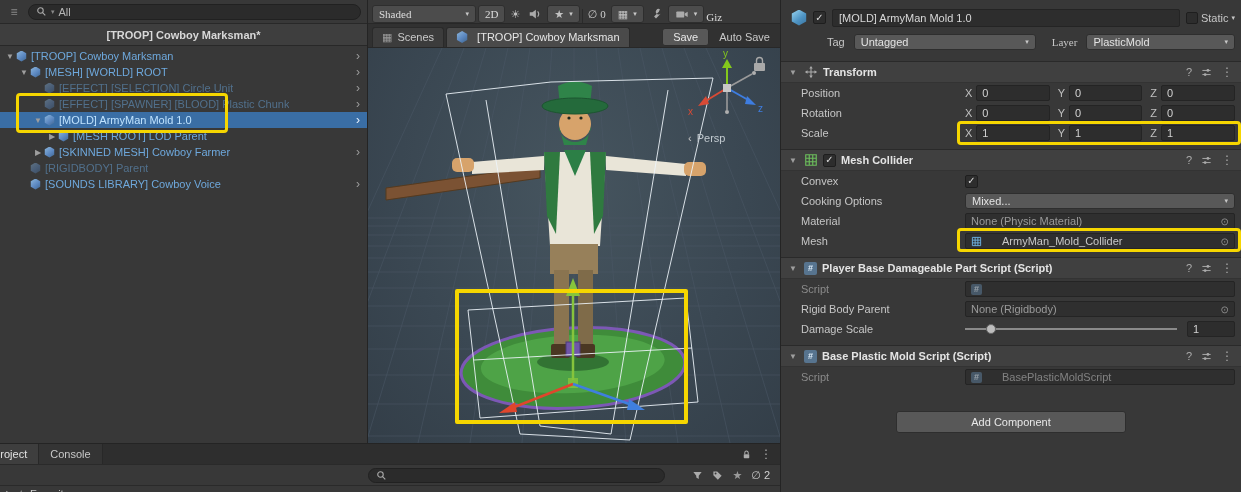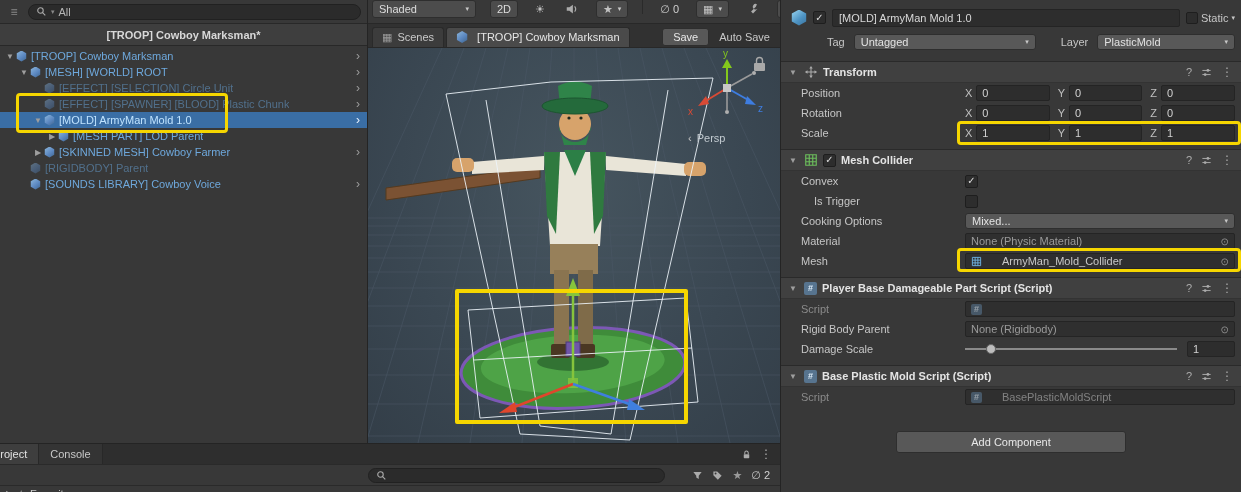--- a/index.html
+++ b/index.html
@@ -35,21 +35,21 @@
   .hrow.selected { background:var(--sel); }
   .hrow.selected .hlabel { color:#BFE3FF; }
   .hrow .chev { margin-left:auto; padding-right:7px; color:#9C9C9C; font-size:12px; }
   .hrow.selected .chev { color:#E8F2FF; }
   .d0 { padding-left:4px; } .d1 { padding-left:18px; } .d2 { padding-left:32px; } .d3 { padding-left:46px; }
   .hl-box { position:absolute; border:3px solid var(--yellow); border-radius:4px; pointer-events:none; z-index:5; }
   #hl-hierarchy { left:16px; top:93px; width:212px; height:40px; }
 
   
   #scene { position:absolute; left:368px; top:0; width:412px; height:443px; background:#383838; }
-  .s-toolbar { height:24px; display:flex; align-items:flex-start; gap:14px; padding:0 4px; border-bottom:1px solid var(--line); overflow:hidden; }
+  .s-toolbar { height:24px; display:flex; align-items:flex-end; gap:2px; padding:0 4px; border-bottom:1px solid var(--line); overflow:hidden;font-family:Liberation Serif, serif; }
   .tbtn { background:#4C4C4C; border:1px solid #2E2E2E; border-radius:3px; height:18px; display:flex; align-items:center; padding:0 6px; gap:5px; color:#DDD; flex:none; }
   .tbtn .dda, .dda { font-size:7px; color:#C8C8C8; }
   .tbtn.wide { width:104px; }
   .tico { height:18px; display:flex; align-items:center; padding:0 3px; gap:3px; flex:none; color:#CFCFCF; }
   .tsep { width:1px; height:14px; background:#2A2A2A; flex:none; }
   .giz-label { color:#DDD; flex:none; }
   .s-tabs { height:24px; background:#313131; display:flex; align-items:center; padding:2px 4px 0 4px; gap:2px; border-bottom:1px solid var(--line); }
   .stab { height:20px; background:#3C3C3C; border:1px solid #2A2A2A; border-bottom:none; border-radius:3px 3px 0 0; display:flex; align-items:center; gap:5px; padding:0 9px; color:#C9C9C9; }
   .stab.active { background:#4A4A4A; color:#E6E6E6; }
   .btn { background:var(--btn); border:1px solid #2E2E2E; border-radius:3px; color:#E8E8E8; display:flex; align-items:center; justify-content:center; }
@@ -85,21 +85,21 @@
   .cb .check { font-size:10px; color:#DCDCDC; line-height:1; }
   .name-field { flex:1; height:18px; background:var(--field); border:1px solid #242424; border-radius:2px; display:flex; align-items:center; padding:0 6px; color:#D8D8D8; }
   .static-group { display:flex; align-items:center; gap:3px; flex:none; }
   .i-row2, .i-row3 { display:flex; align-items:center; padding:4px 6px 0 10px; height:24px; }
   .ilabel { color:#C6C6C6; }
   .dd { background:var(--btn); border:1px solid #2E2E2E; border-radius:3px; height:16px; display:flex; align-items:center; padding:0 6px; color:#E2E2E2; gap:4px; }
   .dd .txt { flex:1; white-space:nowrap; overflow:hidden; }
   .dd-tag { width:182px; margin-left:9px; }
   .dd-layer { flex:1; margin-left:9px; }
   .tag-lab { margin-left:36px; }
-  .layer-lab { margin-left:25px; }
+  .layer-lab { margin-left:16px;font-family:Liberation Serif, serif; }
   .seg { display:flex; width:225px; margin-left:18px; }
   .seg .btn { flex:1; height:17px; border-radius:0; }
   .seg .btn:first-child { border-radius:3px 0 0 3px; }
   .seg .btn:last-child { border-radius:0 3px 3px 0; border-left:none; }
   .i-head { padding-bottom:9px; }
   .comp-header { height:22px; display:flex; align-items:center; gap:5px; padding:0 6px 0 6px; background:#404040; border-top:1px solid #2A2A2A; border-bottom:1px solid #333; }
   .comp-header .fold { width:12px; font-size:8px; color:#9E9E9E; text-align:center; }
   .comp-title { font-weight:bold; color:#E4E4E4; white-space:nowrap; overflow:hidden; }
   .hicons { margin-left:auto; display:flex; align-items:center; gap:9px; padding-right:2px; color:#ABABAB; flex:none; }
   .hicons .help { font-size:11px; color:#ABABAB; }
@@ -217,21 +217,21 @@
       </div>
       <div class="hrow d2 selected">
         <span class="fold">▼</span>
         <span class="cube-icon"></span>
         <span class="hlabel">[MOLD] ArmyMan Mold 1.0</span>
         <span class="chev">›</span>
       </div>
       <div class="hrow d3">
         <span class="fold">▶</span>
         <span class="cube-icon"></span>
-        <span class="hlabel">[MESH PART] LOD Parent</span>
+        <span class="hlabel">[MESH ROOT] LOD Parent</span>
       </div>
       <div class="hrow d2">
         <span class="fold">▶</span>
         <span class="cube-icon"></span>
         <span class="hlabel">[SKINNED MESH] Cowboy Farmer</span>
         <span class="chev">›</span>
       </div>
       <div class="hrow d1 muted">
         <span class="fold"></span>
         <span class="cube-icon"></span>
@@ -602,26 +602,20 @@
       </div>
       <div class="prop-row">
         <span class="prop-label">Convex</span>
         <div class="ctrl">
             <span class="cb">
               <span class="check">✓</span>
             </span>
           </div>
       </div>
       <div class="prop-row">
-        <span class="prop-label indent">Is Trigger</span>
-        <div class="ctrl">
-            <span class="cb"></span>
-          </div>
-      </div>
-      <div class="prop-row">
         <span class="prop-label">Cooking Options</span>
         <div class="ctrl">
           <div class="dd" style="flex:1">
             <span class="txt">Mixed...</span>
             <span class="dda">▾</span>
           </div>
         </div>
       </div>
       <div class="prop-row">
         <span class="prop-label">Material</span>

